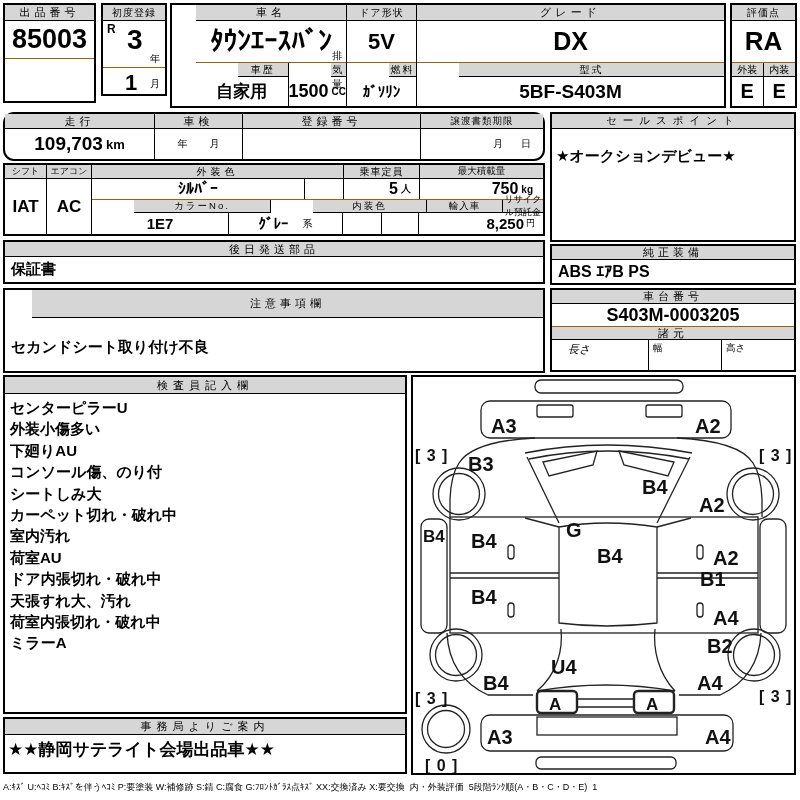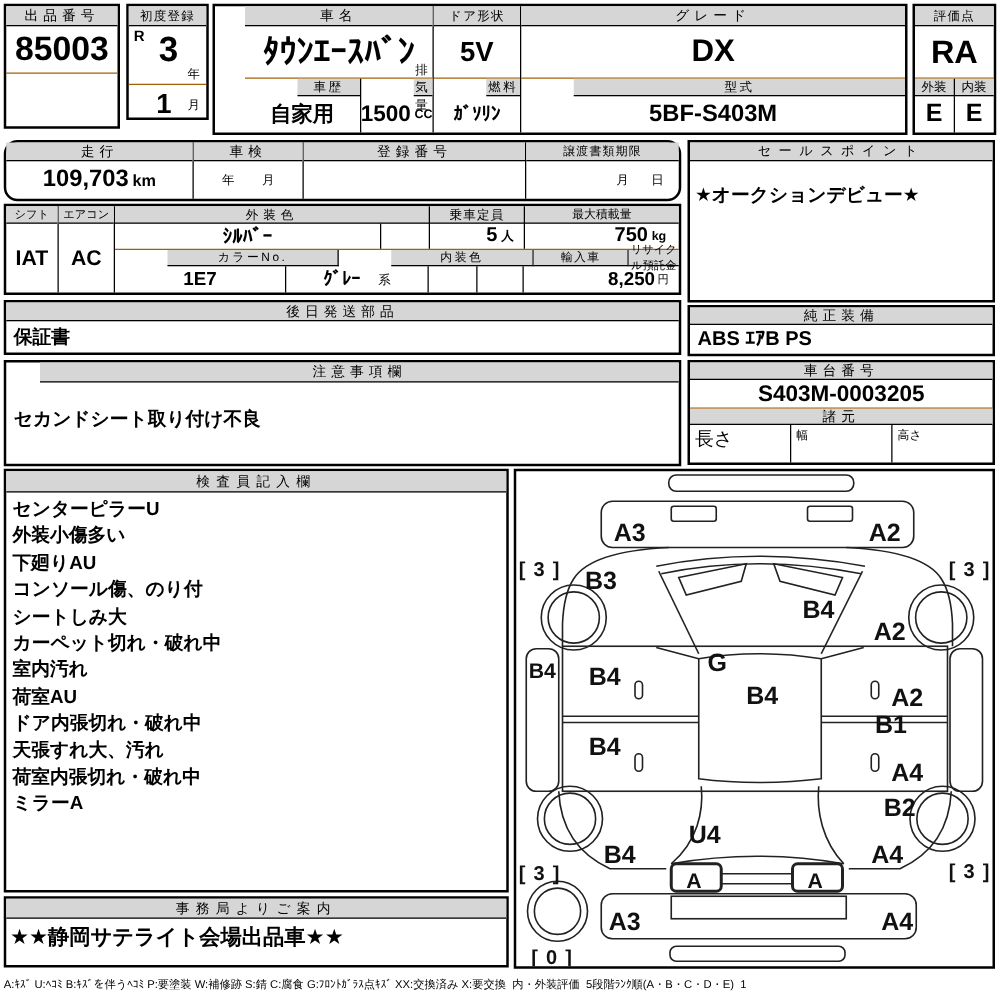--- a/index.html
+++ b/index.html
@@ -185,30 +185,30 @@
     <div class="hd" style="height:14px;">純正装備</div>
     <div class="cell val leftpad" style="flex:1;font-size:16px;">ABS ｴｱB PS</div>
   </div>
 
   <div class="box col" style="left:3px;top:240px;width:542px;height:44px;">
     <div class="hd" style="height:15px;">後日発送部品</div>
     <div class="cell val leftpad" style="flex:1;font-size:15px;">保証書</div>
   </div>
 
   <div class="box col" style="left:3px;top:288px;width:542px;height:85px;">
-    <div class="hd" style="height:16px;margin-left:27px;">注意事項欄</div>
+    <div class="hd" style="height:28px;margin-left:27px;">注意事項欄</div>
     <div style="flex:1;padding:20px 6px 0;font-size:15px;font-weight:bold;">セカンドシート取り付け不良</div>
   </div>
 
   <div class="box col" style="left:550px;top:288px;width:246px;height:84px;">
     <div class="hd" style="height:14px;">車台番号</div>
     <div class="cell val bb" style="height:23px;font-size:18px;">S403M-0003205</div>
     <div class="hd" style="height:13px;">諸元</div>
     <div class="row" style="flex:1;">
-      <div class="br" style="flex:1;padding:2px 4px;font-size:15px;">長さ</div>
+      <div class="br" style="flex:1;padding:2px 16px;font-size:11px;font-style:italic;">長さ</div>
       <div class="br" style="flex:1;padding:2px 4px;font-size:9.5px;">幅</div>
       <div style="flex:1;padding:2px 4px;font-size:9.5px;">高さ</div>
     </div>
   </div>
 
   <div class="box col" style="left:3px;top:375px;width:404px;height:339px;">
     <div class="hd" style="height:17px;letter-spacing:5px;">検査員記入欄</div>
     <div style="flex:1;padding:3px 5px;">
       <div class="insp-line">センターピラーU</div>
       <div class="insp-line">外装小傷多い</div>

